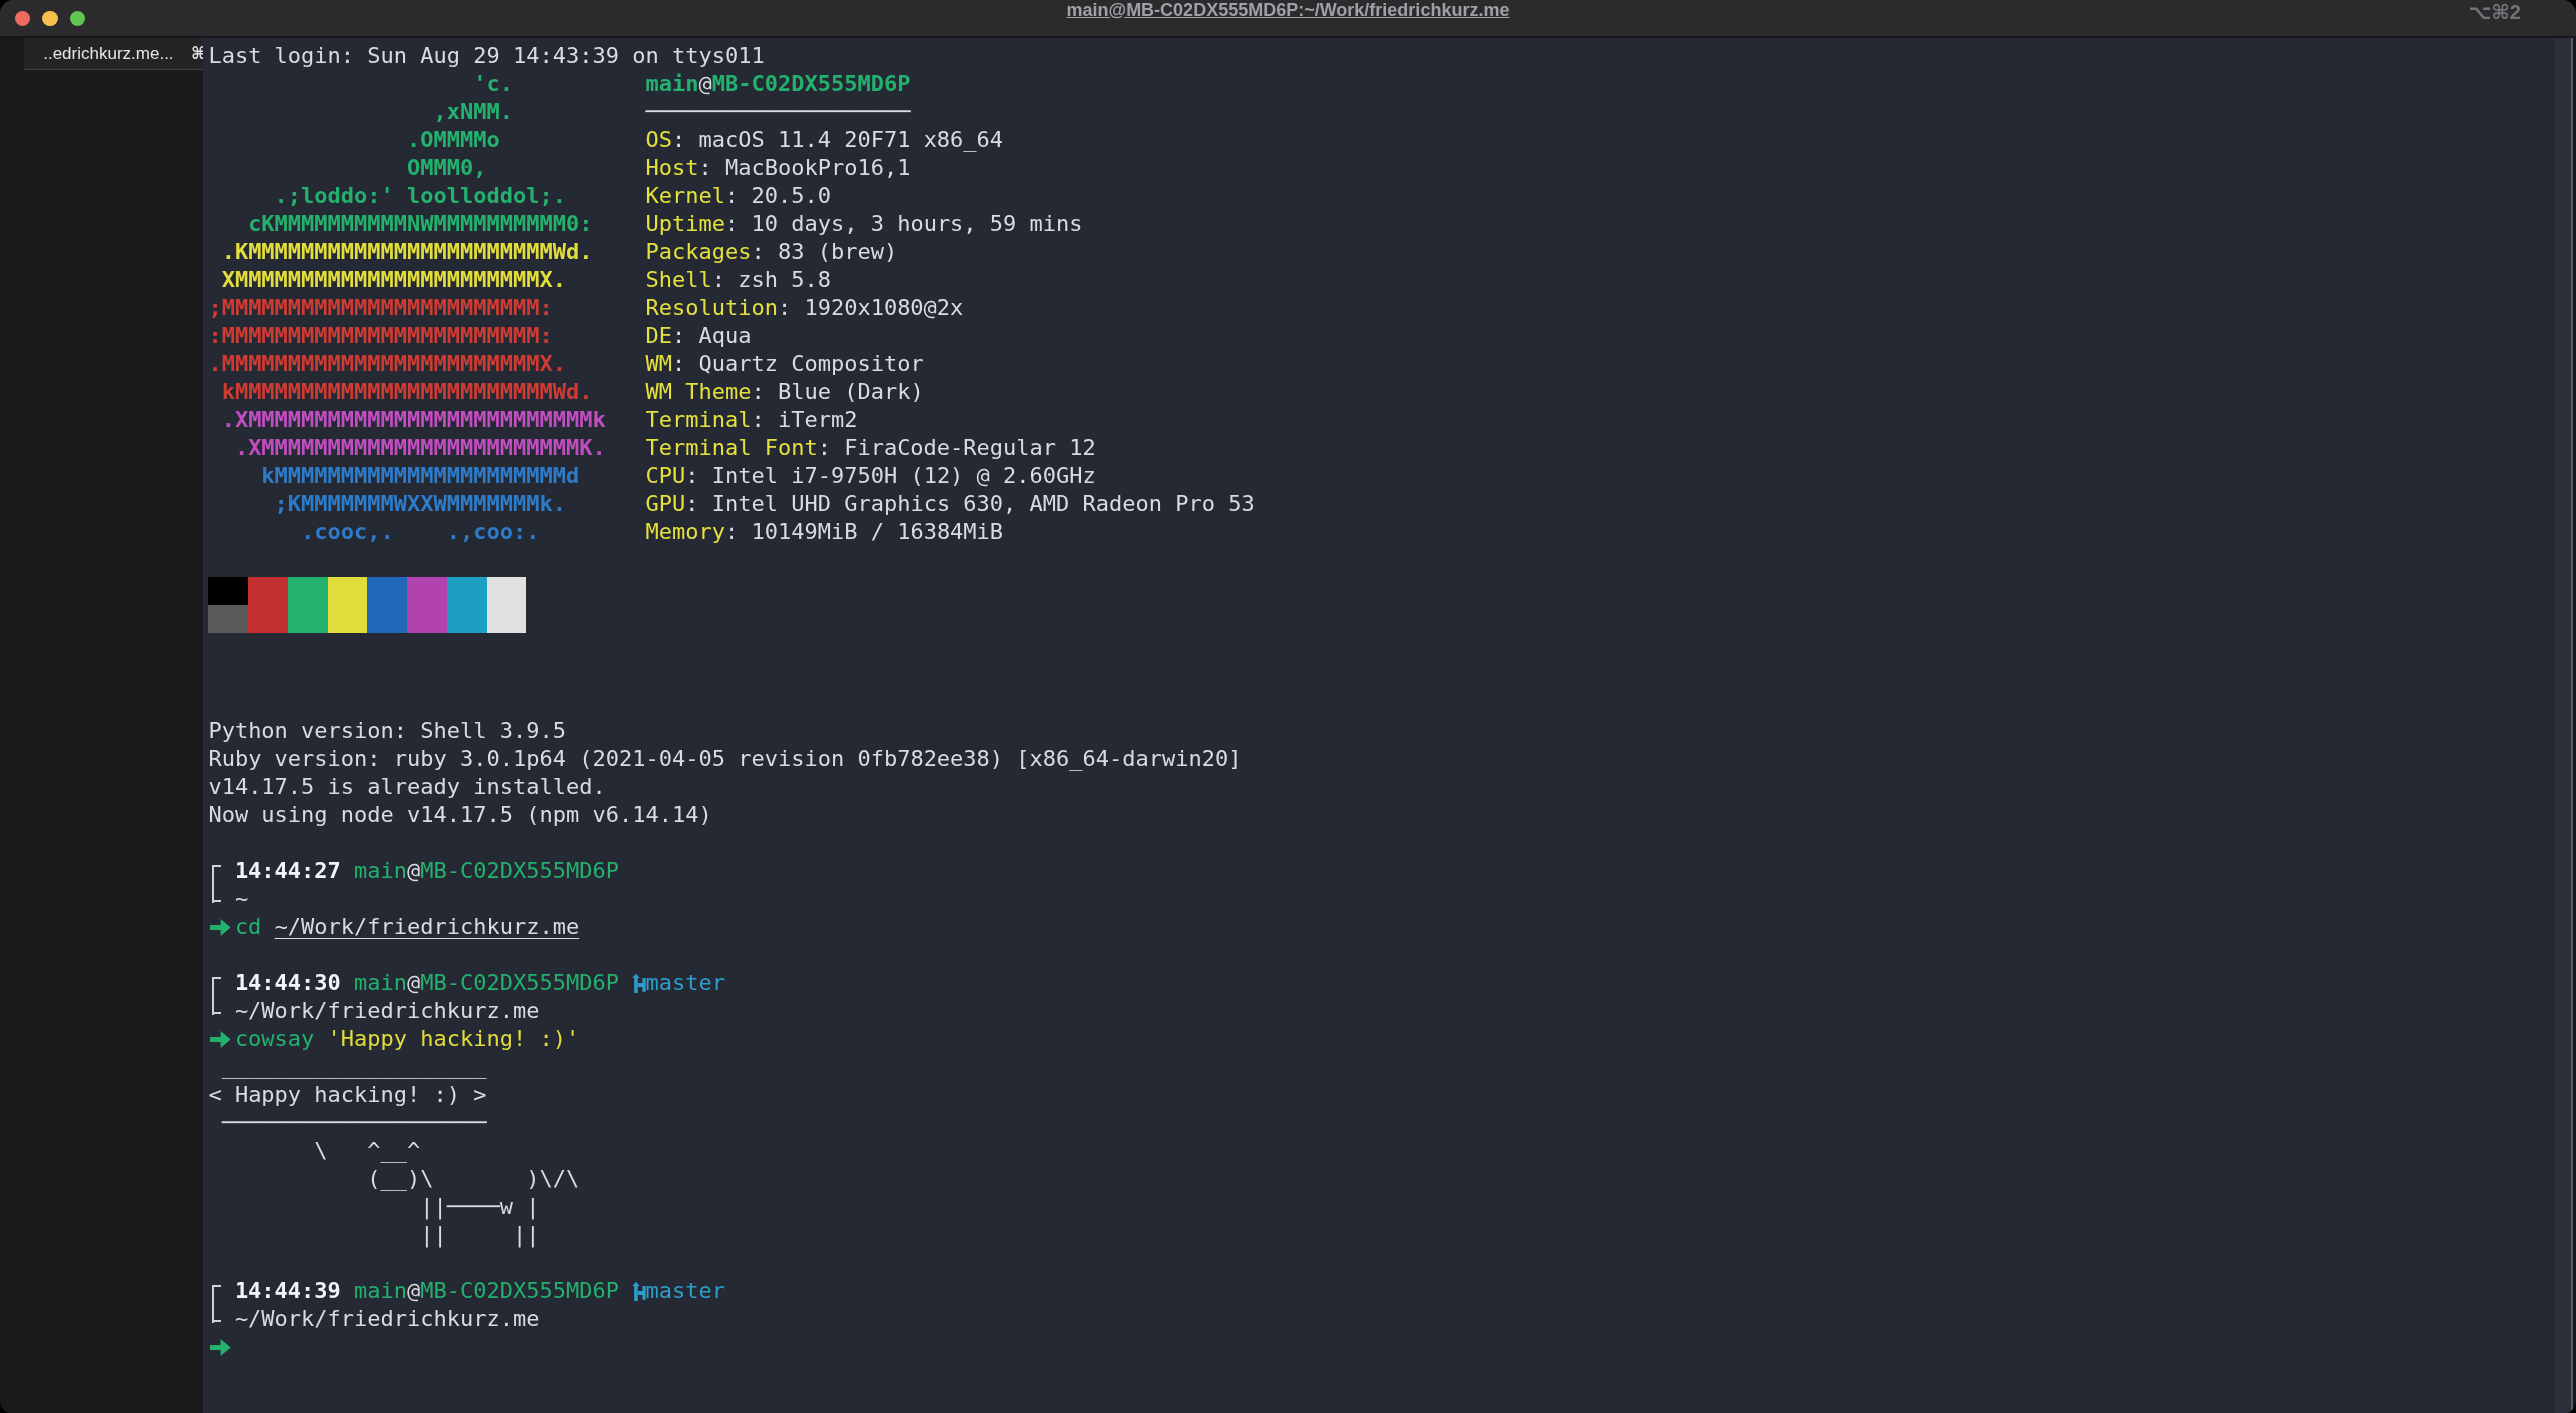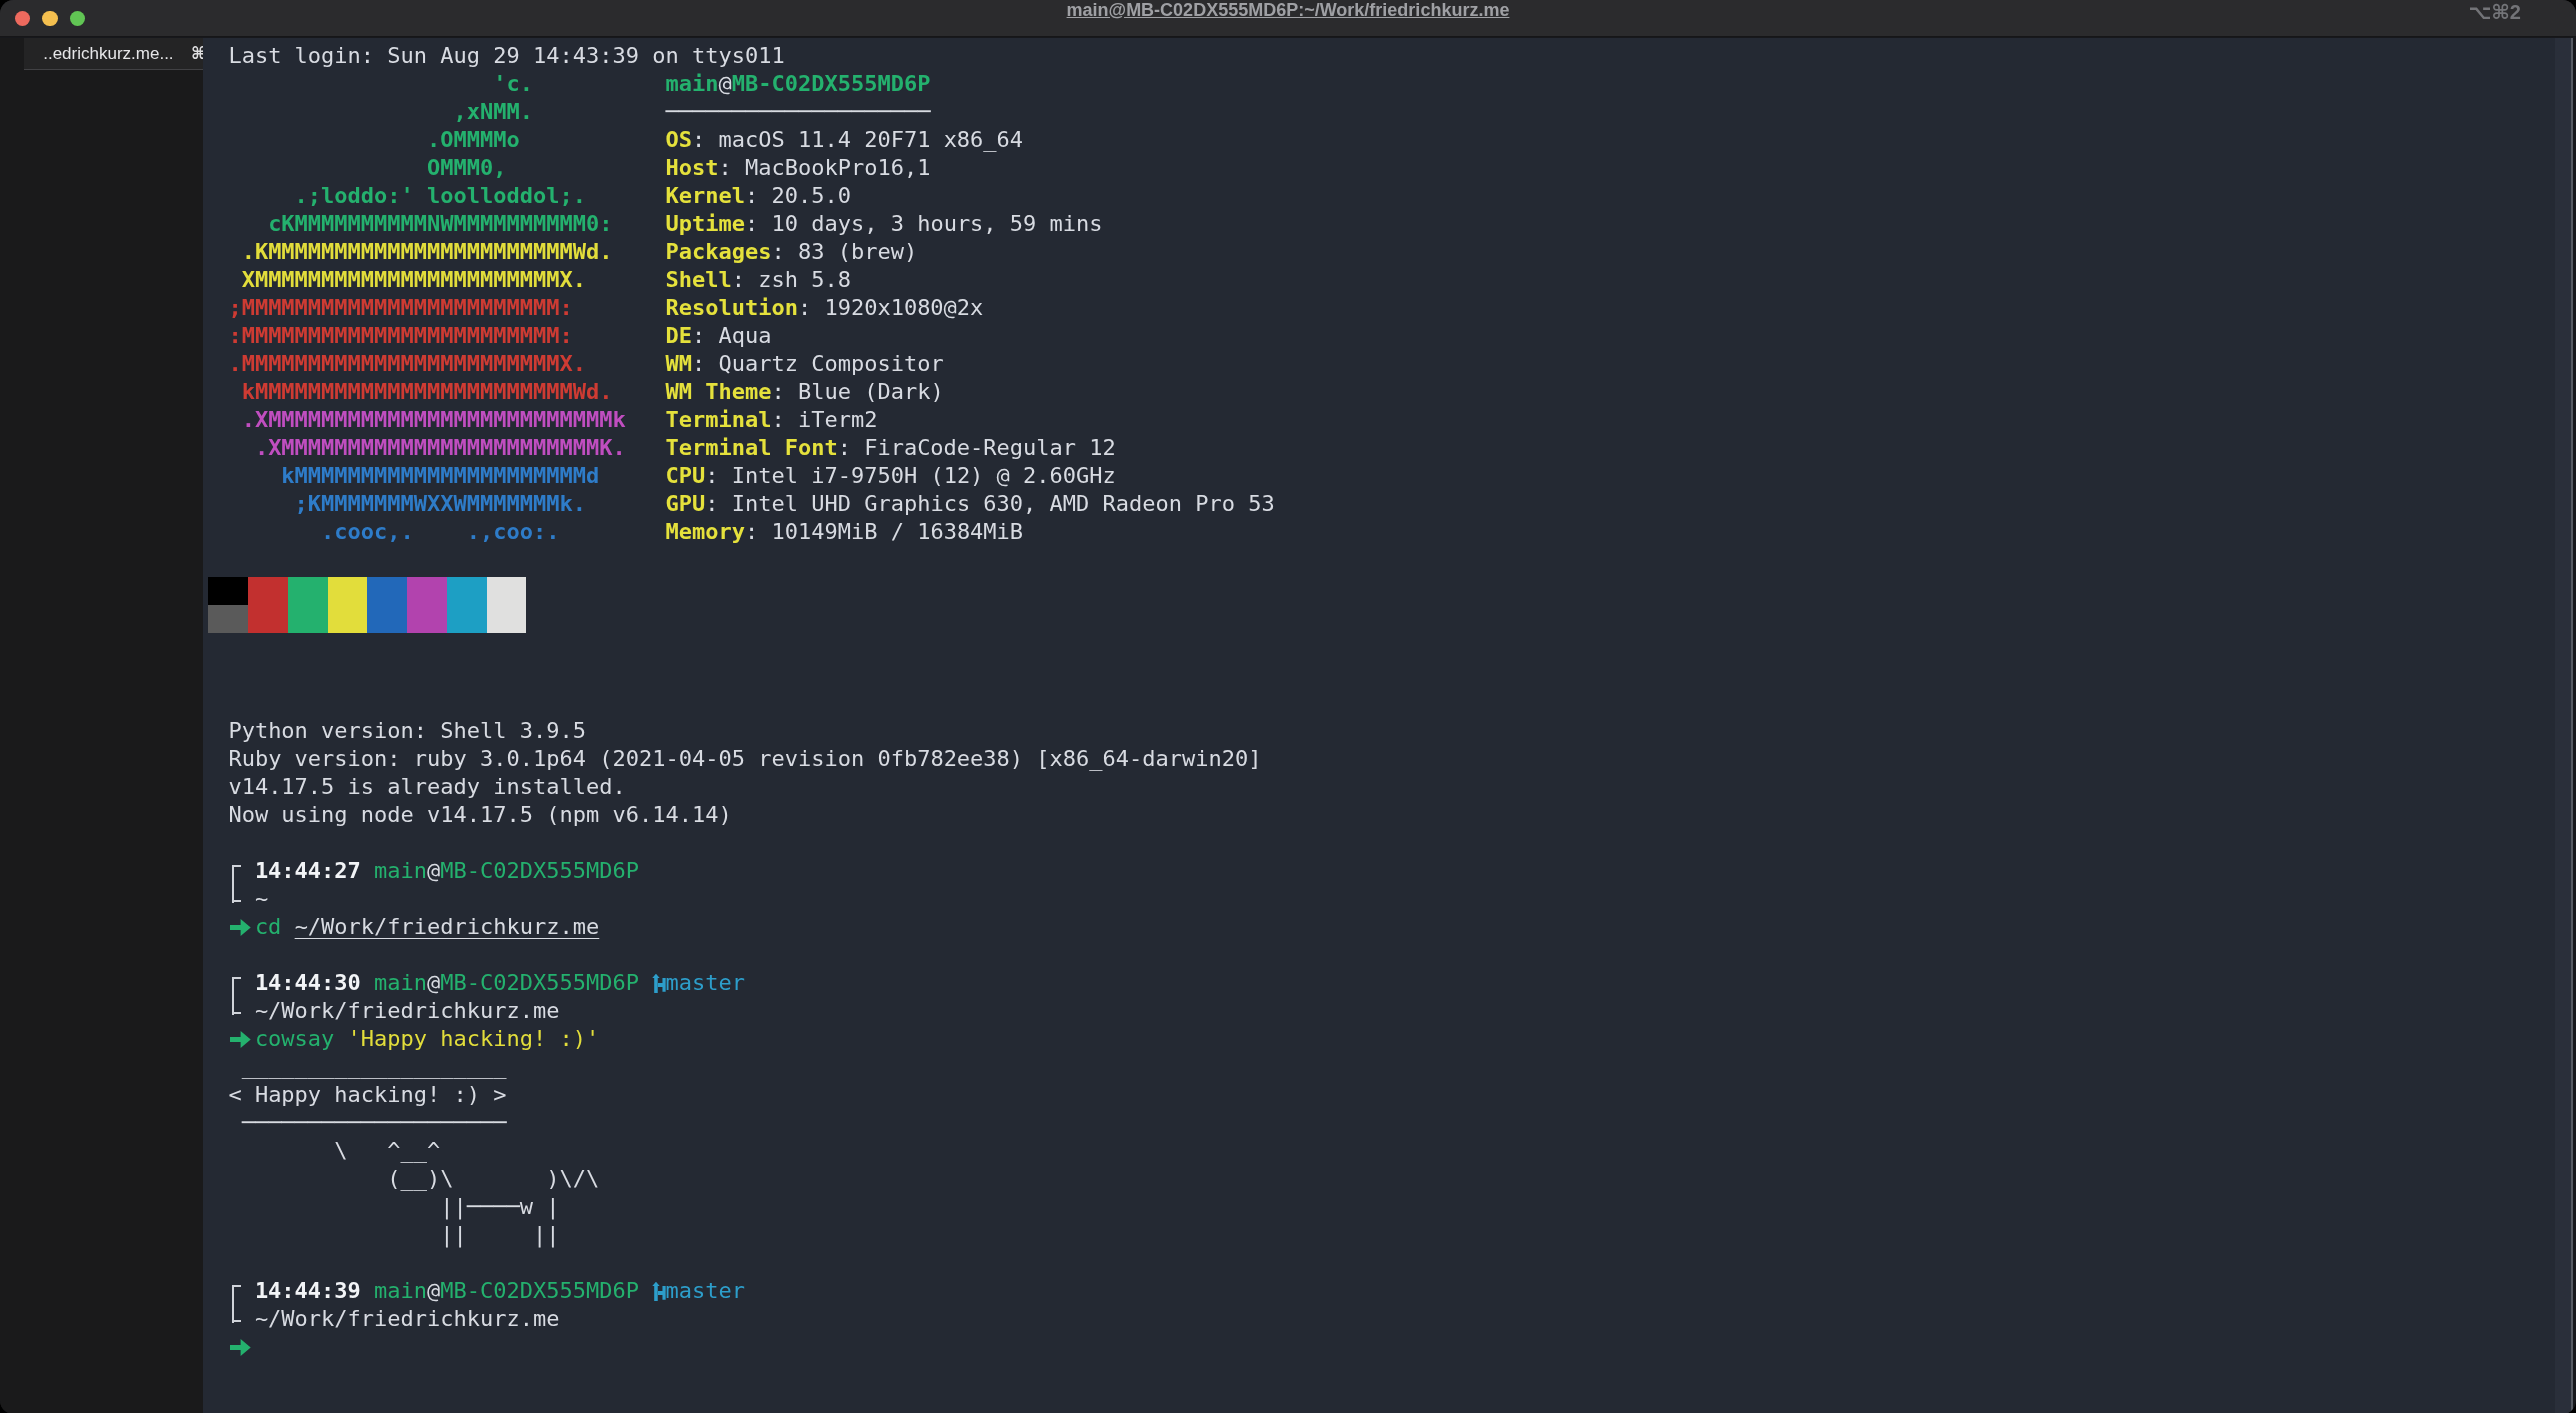--- a/index.html
+++ b/index.html
@@ -19,35 +19,35 @@
   .sidebar{position:absolute;left:0;top:38px;bottom:0;width:203px;background:var(--sidebar_bg,#1a1a1b);padding-left:24px;}
   .tabrow{height:31px;background:var(--tab_bg,#242425);border-bottom:1.3px solid #414144;
           display:flex;align-items:center;justify-content:flex-end;gap:17.5px;padding:0 10.7px;
           font:17px "Liberation Sans",sans-serif;color:#e6e6e8;}
   .tabrow .tshort{font-weight:700;font-family:"Liberation Sans","DejaVu Sans",sans-serif;color:#dedee0;}
   
   .term{position:absolute;left:203px;top:38px;right:5.4px;bottom:0;background:var(--term_bg,#242933);
         padding:4px 0 0 5.4px;font:22px/28px "DejaVu Sans Mono",monospace;color:var(--fg,#d8dbe2);overflow:hidden;}
   .pane-edge{position:absolute;right:3.4px;top:38px;bottom:0;width:2px;background:#565a62;}
   .scrollstrip{position:absolute;right:5.4px;top:38px;bottom:0;width:16px;background:#2a2f3a;}
-  .line{height:28px;white-space:pre;margin-left:20px;}
+  .line{height:28px;white-space:pre;}
   
   .nf{position:relative;height:479px;}
   .nf-art{position:absolute;left:0;top:0;font-weight:bold;}
   .nf-info{position:absolute;left:33ch;top:0;}
   .nf-art div,.nf-info div{height:28px;white-space:pre;}
   
   .pal{margin-left:33ch;font-size:0;}
   .pal span{display:inline-block;width:3ch;height:28px;vertical-align:top;font-size:22px;}
   
   .c-fg{color:var(--fg,#d8dbe2);}
   .c-boldfg{color:var(--boldfg,#f2f4f7);font-weight:bold;}
   .c-green{color:var(--green,#24b16e);}
   .c-greenb{color:var(--green,#24b16e);font-weight:bold;}
-  .c-label{color:var(--label,#e5e13c);font-weight:bold;}
+  .c-label{color:var(--label,#e5e13c);font-weight:normal;}
   .c-yellow{color:var(--yellow,#e2dd3b);}
   .c-red{color:var(--red,#ce3b33);}
   .c-magenta{color:var(--magenta,#c04ec0);}
   .c-blue{color:var(--blue,#2e7cc9);}
   .c-branchtxt{color:var(--branch,#2d9ecb);}
   .c-cmd{color:var(--green,#24b16e);}
   .c-str{color:var(--yellow,#e2dd3b);}
   .c-ul{color:var(--fg,#d8dbe2);text-decoration:underline;text-decoration-thickness:1.3px;text-underline-offset:4px;}
   
   .bk{display:inline-block;width:2ch;height:28px;position:relative;vertical-align:top;}

